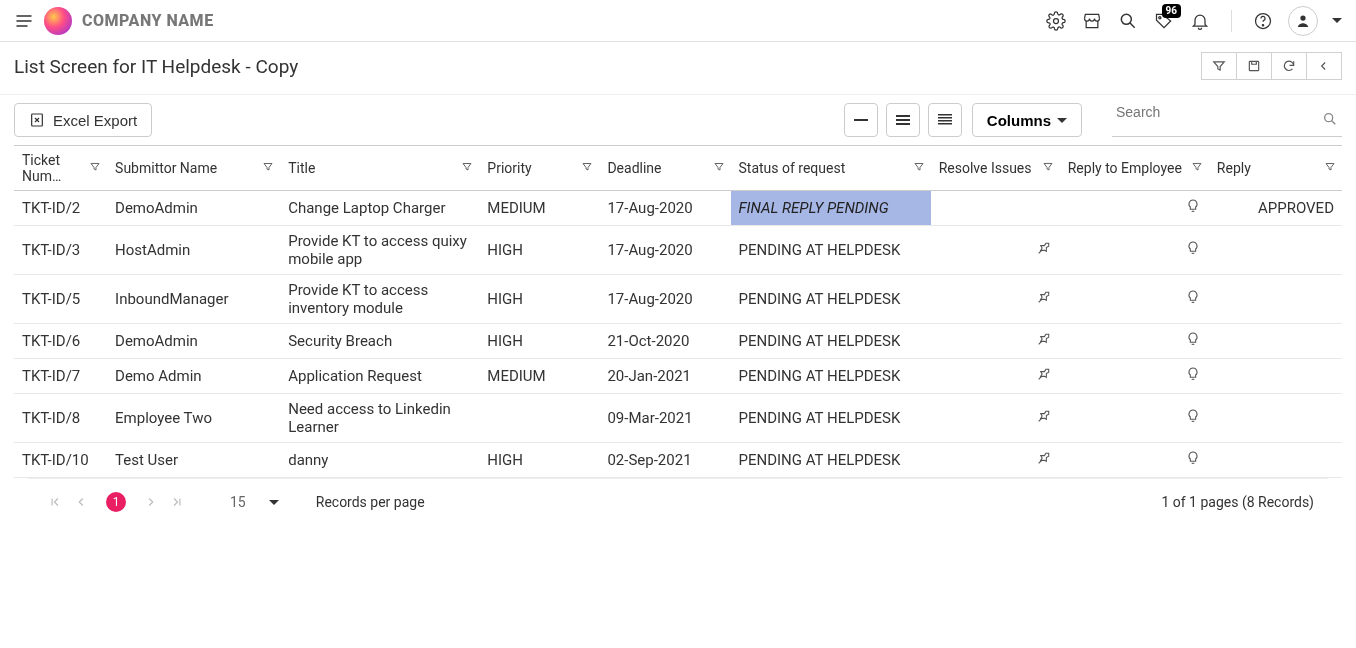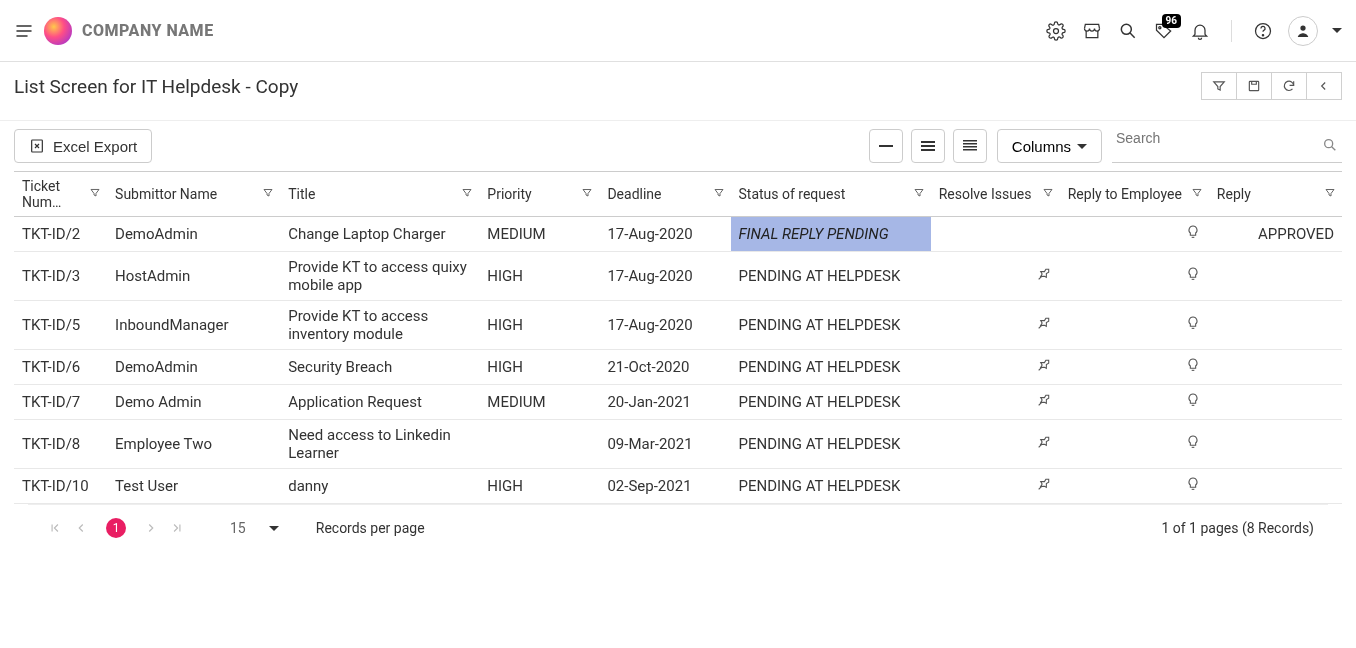--- a/index.html
+++ b/index.html
@@ -1,46 +1,46 @@
 <!DOCTYPE html>
 <html><head>
 <meta charset="utf-8">
 <style>
 * { box-sizing: border-box; margin: 0; padding: 0; }
 body { font-family: -apple-system, BlinkMacSystemFont, "Segoe UI", Roboto, Arial, sans-serif; font-size: 14px; color: #333; background: #fff; width: 1356px; height: 648px; overflow: hidden; }
 
 
-.topnav { display: flex; align-items: center; height: 62px; border-bottom: 1px solid #e0e0e0; padding: 0 14px; }
+.topnav { display: flex; align-items: center; height: 42px; border-bottom: 1px solid #e0e0e0; padding: 0 14px; }
 .topnav .left { display: flex; align-items: center; gap: 10px; }
 .topnav .right { margin-left: auto; display: flex; align-items: center; gap: 14px; }
 .menu-toggle { width: 20px; height: 20px; display:flex; align-items:center; justify-content:center; cursor:pointer; }
 .logo { width: 28px; height: 28px; border-radius: 50%; background: radial-gradient(circle at 35% 35%, #ffc94a 0%, #ff4e86 40%, #8e2de2 100%); }
 .company-name { font-weight: 800; letter-spacing: 0.5px; color: #777; font-size: 16px; }
 .topnav .icon-btn { width: 22px; height: 22px; cursor:pointer; display:flex; align-items:center; justify-content:center; color:#333; position:relative; }
 .badge { position:absolute; top:-6px; right:-6px; background:#000; color:#fff; font-size:10px; font-weight:700; border-radius:4px; padding:1px 4px; line-height:12px; min-width:18px; text-align:center; }
 .divider-v { width:1px; height:22px; background:#ddd; margin:0 6px; }
 .avatar { width:30px; height:30px; border:1px solid #ccc; border-radius:50%; display:flex; align-items:center; justify-content:center; }
 .caret-down { width:0; height:0; border-left:5px solid transparent; border-right:5px solid transparent; border-top:5px solid #333; }
 
 
-.titlebar { display:flex; align-items:center; padding: 10px 14px 20px; border-bottom: 1px solid #eee; }
+.titlebar { display:flex; align-items:center; padding: 10px 14px 14px; border-bottom: 1px solid #eee; }
 .page-title { font-size: 19px; color:#333; }
 .titlebar .actions { margin-left:auto; display:flex; gap:0; }
 .titlebar .mini-btn { width:36px; height:28px; border:1px solid #d0d0d0; display:flex; align-items:center; justify-content:center; cursor:pointer; background:#fff; margin-left:-1px; }
 .titlebar .mini-btn:first-child { margin-left:0; }
 
 
 .toolbar { display:flex; align-items:center; padding: 8px 14px; gap:10px; }
 .excel-btn { display:flex; align-items:center; gap:8px; height:34px; padding:0 14px; border:1px solid #ccc; border-radius:4px; background:#fff; cursor:pointer; font-size:15px; color:#333; }
 .toolbar .spacer { flex:1; }
 .density-group { display:flex; gap:8px; }
 .density-btn { width:34px; height:34px; border:1px solid #ccc; border-radius:4px; background:#fff; cursor:pointer; display:flex; align-items:center; justify-content:center; }
-.columns-btn { height:34px; padding:0 14px; border:1px solid #ccc; border-radius:4px; background:#fff; cursor:pointer; font-size:15px; display:flex; align-items:center; gap:6px; }
+.columns-btn { height:34px; padding:0 14px; border:1px solid #ccc; border-radius:4px; background:#fff; cursor:pointer; font-size:15px; display:flex; align-items:center; gap:6px;font-weight:bold; }
 .search-wrap { position:relative; }
-.search-input { width:230px; height:34px; border:none; border-bottom:1px solid #ccc; padding:0 28px 16px 4px; font-size:14px; outline:none; }
+.search-input { width:230px; height:34px; border:none; border-bottom:1px solid #ccc; padding:0 28px 16px 4px; font-size:14px; outline:none;margin-left:20px; }
 .search-icon-right { position:absolute; right:4px; top:8px; color:#888; }
 
 
 .table-wrap { padding: 0 14px; }
 table { width:100%; border-collapse:collapse; table-layout:fixed; }
 th { font-weight:400; font-size:14px; color:#333; text-align:left; border-bottom:1px solid #ccc; border-top:1px solid #ccc; padding:6px 8px; height:38px; position:relative; }
 th.two-line { line-height:1.15; }
 th .filter-ic { position:absolute; right:6px; top:50%; transform:translateY(-50%); color:#666; }
 td { padding:6px 8px; border-bottom:1px solid #e8e8e8; font-size:15px; color:#333; vertical-align:middle; height:30px; }
 tr.two-line td { height:42px; }

